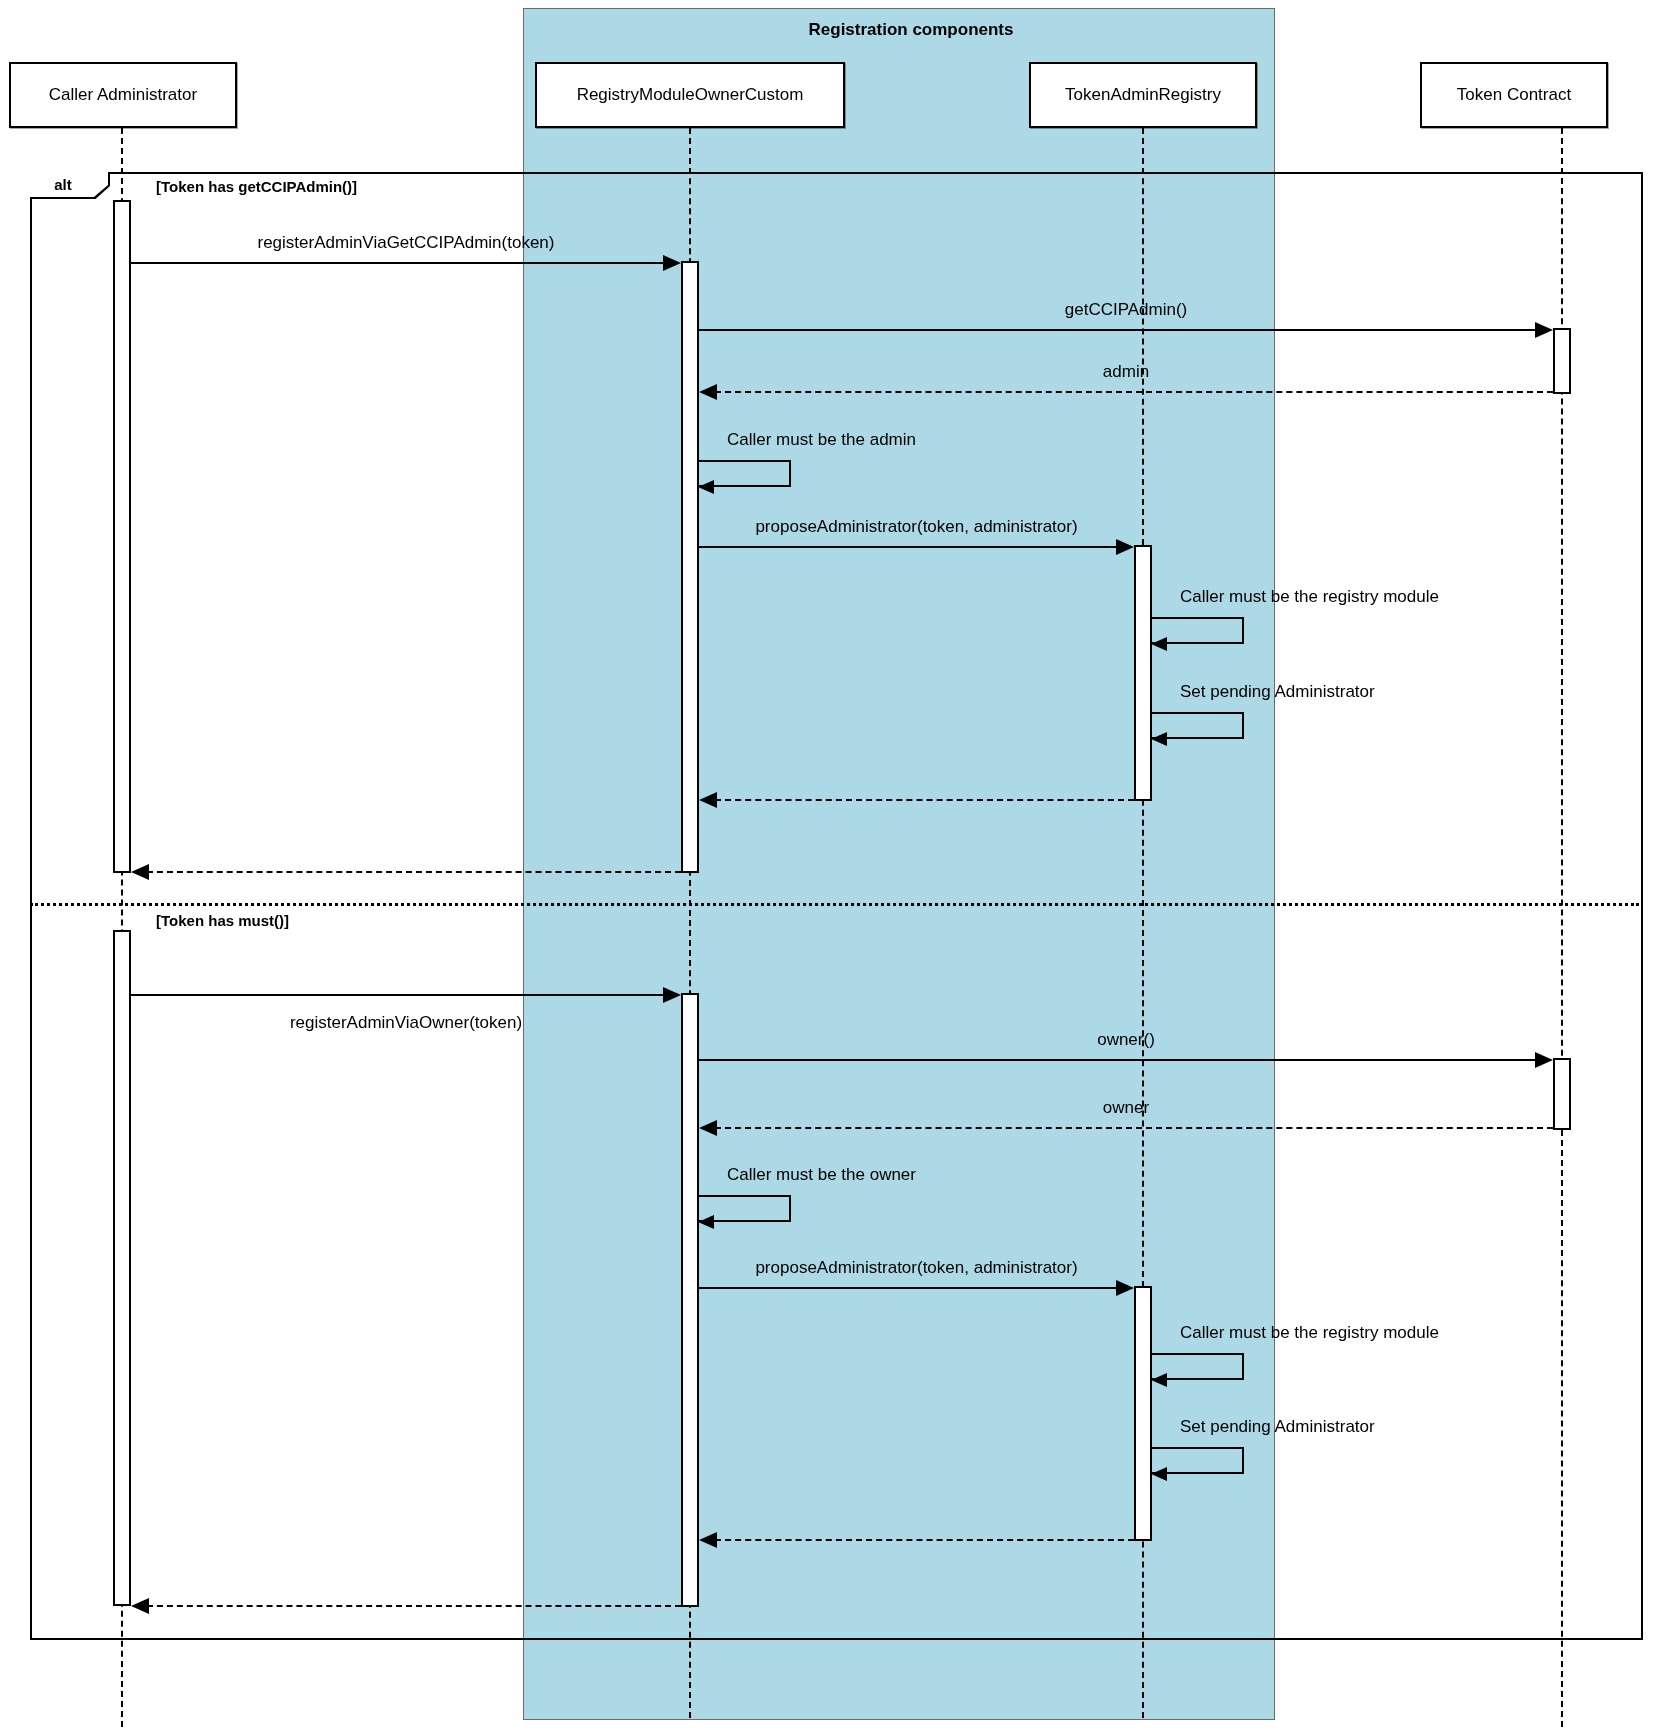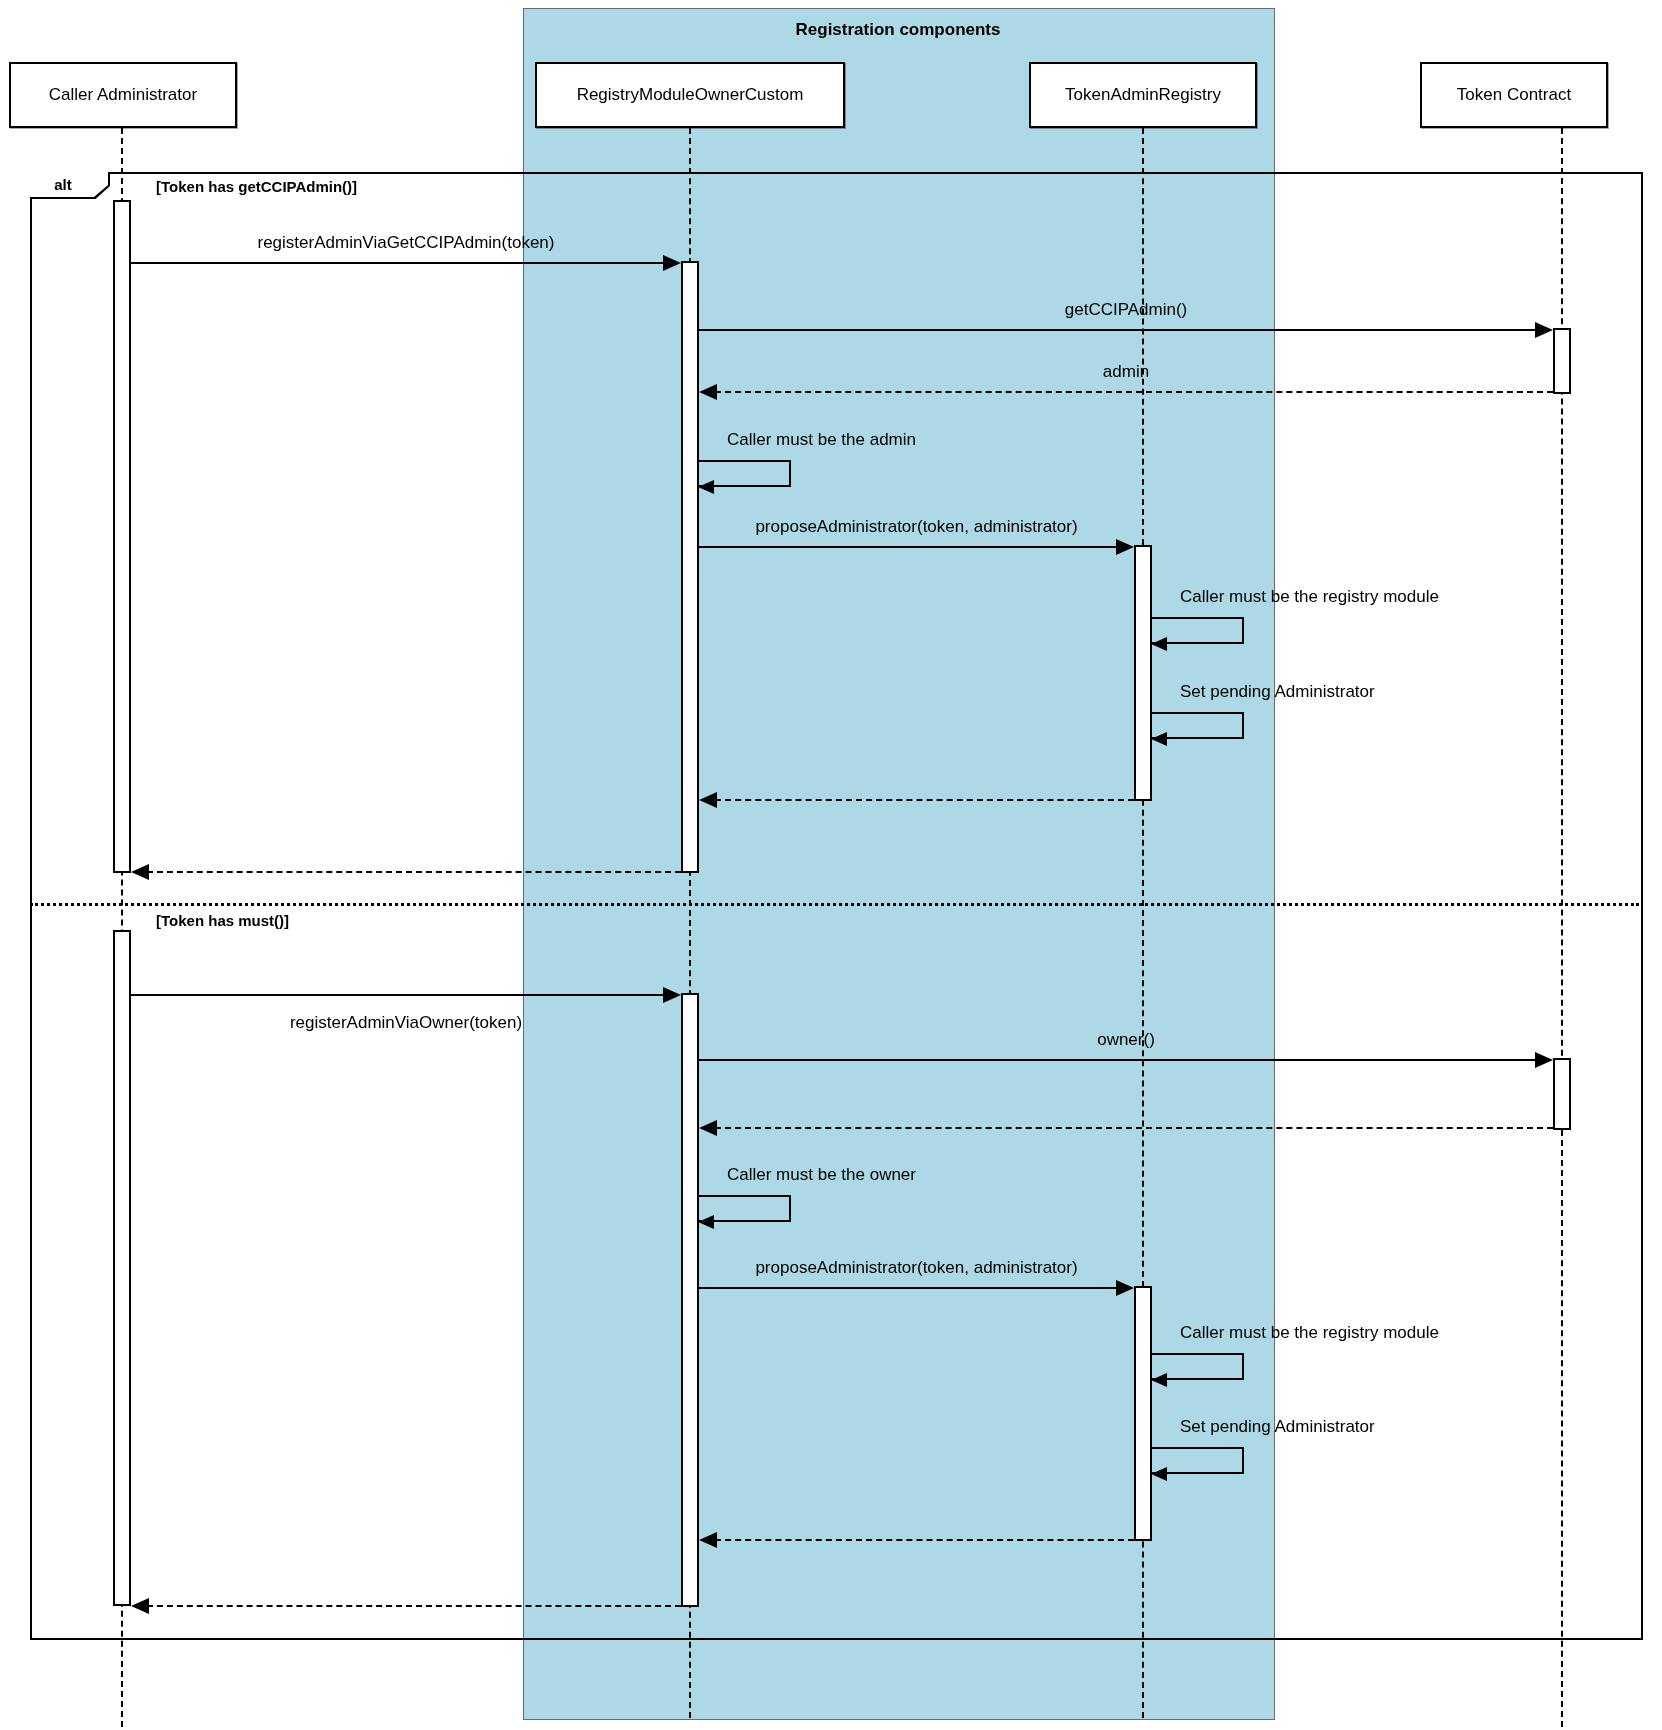--- a/index.html
+++ b/index.html
@@ -38,21 +38,21 @@
   .self-loop .head{position:absolute;left:-1px;bottom:-9px;width:0;height:0;
     border-top:7px solid transparent;border-bottom:7px solid transparent;border-right:16px solid #000;}
   .self-label{font-size:17px;white-space:nowrap;z-index:5;}
 </style>
 </head>
 <body>
 
 <div id="canvas">
 
   <div class="abs group-rect" style="left:523px;top:8px;width:750px;height:1710px;"></div>
-  <div class="abs group-title" style="left:523px;top:20px;width:750px;">Registration components</div>
+  <div class="abs group-title" style="left:523px;top:20px;width:750px;padding-left:13px;">Registration components</div>
 
   <div class="abs lifeline" style="left:121px;top:128px;height:1599px;"></div>
   <div class="abs lifeline" style="left:689px;top:128px;height:1590px;"></div>
   <div class="abs lifeline" style="left:1142px;top:128px;height:1590px;"></div>
   <div class="abs lifeline" style="left:1561px;top:128px;height:1599px;"></div>
 
   <div class="abs participant" style="left:9px;top:62px;width:224px;height:62px;">
     <span>Caller Administrator</span>
   </div>
   <div class="abs participant" style="left:535px;top:62px;width:306px;height:62px;">
@@ -138,20 +138,21 @@
     <div class="line" style="left:0;width:536px;"></div>
       <div class="head-right"></div>
   </div>
 
   <div class="abs msg-label" style="left:699px;top:1030px;width:854px;">owner()</div>
   <div class="abs msg" style="left:699px;top:1051px;width:854px;">
     <div class="line" style="left:0;width:840px;"></div>
       <div class="head-right"></div>
   </div>
 
+  <div class="abs msg-label" style="left:699px;top:1098px;width:854px;">owner</div>
   <div class="abs msg" style="left:699px;top:1119px;width:854px;">
     <div class="line dashed" style="left:16px;width:838px;"></div>
       <div class="head-left"></div>
   </div>
 
   <div class="abs self-label" style="left:727px;top:1165px;">Caller must be the owner</div>
   <div class="abs self-loop" style="left:699px;top:1195px;width:90px;height:23px;">
       <div class="head"></div>
     </div>
 

